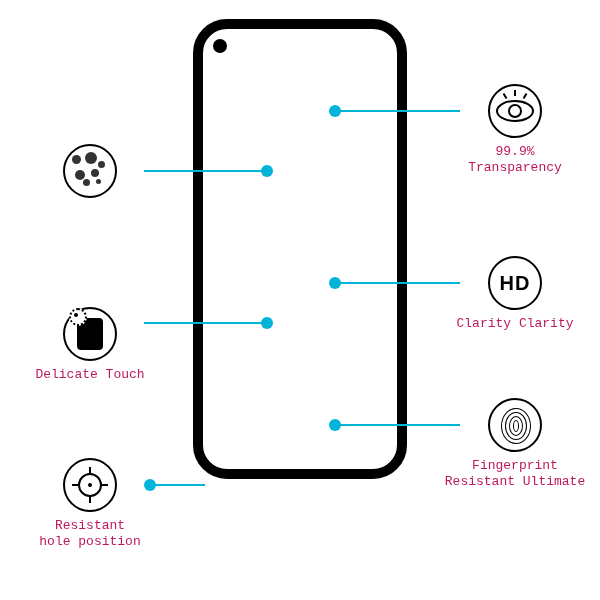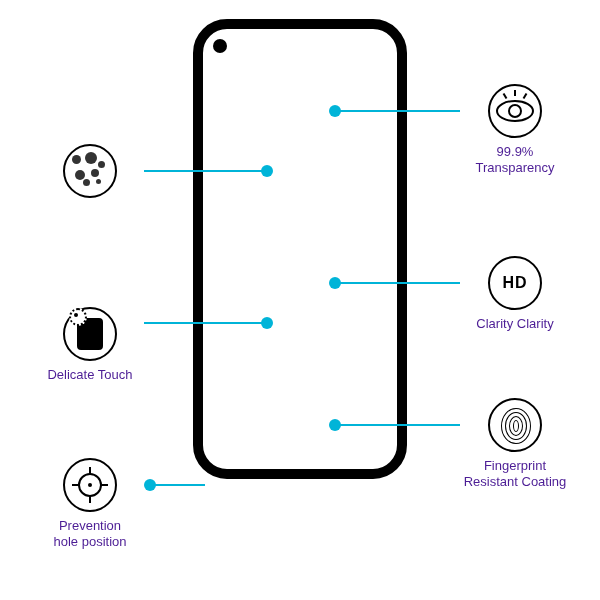--- a/index.html
+++ b/index.html
@@ -59,23 +59,24 @@
     border:2px solid #000;
     border-radius:50%;
     margin:0 auto 6px auto;
     display:flex;
     align-items:center;
     justify-content:center;
     position:relative;
   }
   .feature .label{
     font-size:13px;
-    color:#4c1d95;
+    color:#be185d;
     line-height:1.25;
     white-space:pre-line;
+    font-family:Liberation Mono, monospace;
   }
   
   
   .dust-inner{position:relative;width:100%;height:100%;}
   .dust-inner span{position:absolute;border-radius:50%;background:#333;}
   .d1{width:9px;height:9px;left:7px;top:9px;background:#555;}
   .d2{width:12px;height:12px;left:20px;top:6px;}
   .d3{width:7px;height:7px;left:33px;top:15px;background:#777;}
   .d4{width:10px;height:10px;left:10px;top:24px;}
   .d5{width:8px;height:8px;left:26px;top:23px;background:#555;}
@@ -106,21 +107,21 @@
   
   
   .eye-inner{position:relative;width:100%;height:100%;}
   .eye-o{position:absolute;left:50%;top:50%;width:34px;height:18px;border:2px solid #000;border-radius:50%/50%;transform:translate(-50%,-50%);}
   .eye-p{position:absolute;left:50%;top:50%;width:10px;height:10px;border:2px solid #000;border-radius:50%;transform:translate(-50%,-50%);}
   .eye-l1{position:absolute;left:50%;top:4px;width:2px;height:6px;background:#000;transform:translateX(-50%);}
   .eye-l2{position:absolute;left:14px;top:7px;width:2px;height:6px;background:#000;transform:rotate(-30deg);}
   .eye-l3{position:absolute;right:14px;top:7px;width:2px;height:6px;background:#000;transform:rotate(30deg);}
   
   
-  .hd-inner{font-weight:900;font-size:16px;color:#000;letter-spacing:1px;}
+  .hd-inner{font-weight:900;font-size:20px;color:#000;letter-spacing:1px;}
   
   
   .fp-inner{position:relative;width:100%;height:100%;}
   .fp-inner span{position:absolute;border:1.5px solid #000;border-radius:50%;}
   .fp1{left:11px;top:8px;width:28px;height:34px;border-top-color:transparent;}
   .fp2{left:15px;top:12px;width:20px;height:26px;}
   .fp3{left:19px;top:16px;width:12px;height:18px;border-bottom-color:transparent;}
   .fp4{left:23px;top:20px;width:4px;height:10px;}
 </style>
 </head>
@@ -154,21 +155,21 @@
 <div class="feature" style="left:15px;top:458px;">
   <div class="icon">
     <div class="cross-inner">
       <div class="cross-h"></div>
         <div class="cross-v"></div>
       <div class="cross-mask"></div>
       <div class="cross-c"></div>
         <div class="cross-dot"></div>
     </div>
   </div>
-  <div class="label">Prevention
+  <div class="label">Resistant
 hole position</div>
 </div>
 
 <div class="feature" style="left:440px;top:84px;">
   <div class="icon">
     <div class="eye-inner">
       <div class="eye-l1"></div>
         <div class="eye-l2"></div>
         <div class="eye-l3"></div>
       <div class="eye-o"></div>
@@ -189,21 +190,21 @@
 <div class="feature" style="left:440px;top:398px;">
   <div class="icon">
     <div class="fp-inner">
       <span class="fp1"></span>
         <span class="fp2"></span>
         <span class="fp3"></span>
         <span class="fp4"></span>
     </div>
   </div>
   <div class="label">Fingerprint
-Resistant Coating</div>
+Resistant Ultimate</div>
 </div>
 
 <div class="pointer dir-right" style="left:144px;top:170px;width:128px;">
     <div class="dot"></div>
   </div>
 <div class="pointer dir-right" style="left:144px;top:322px;width:128px;">
     <div class="dot"></div>
   </div>
 <div class="pointer dir-left" style="left:145px;top:484px;width:60px;">
     <div class="dot"></div>

